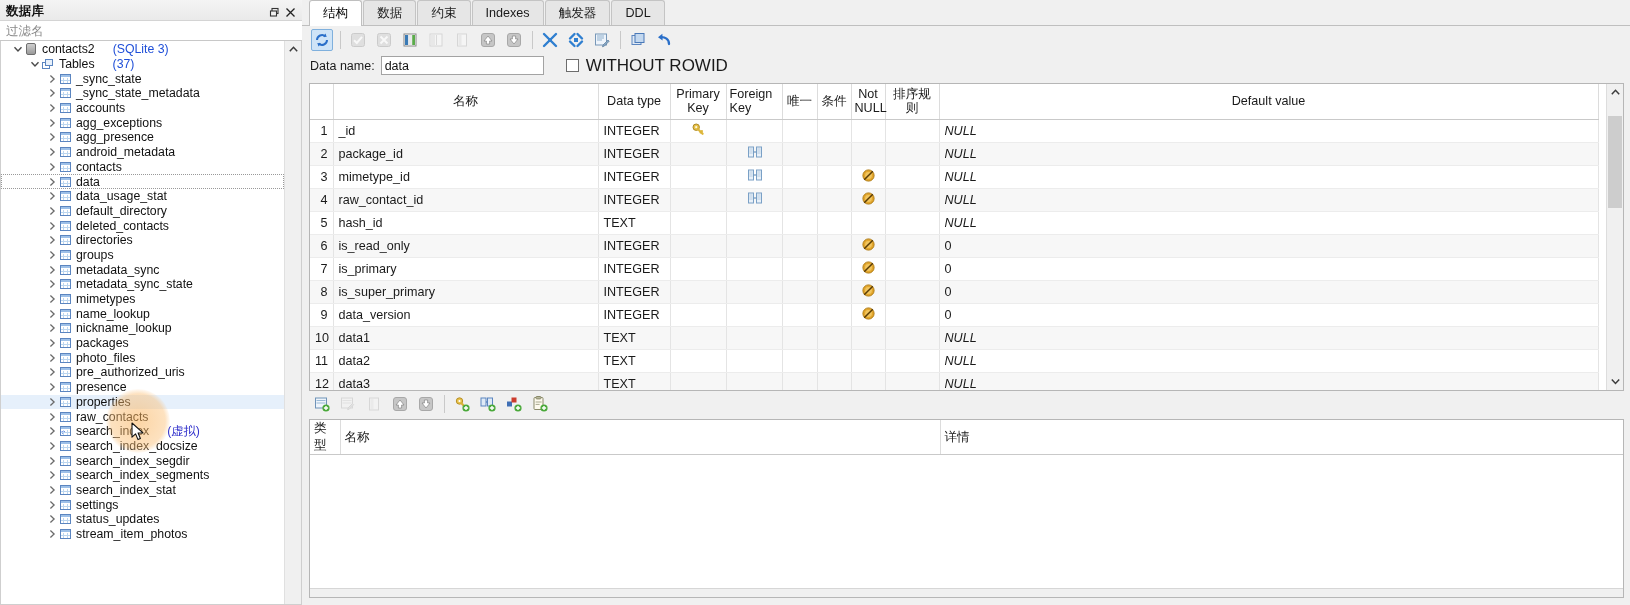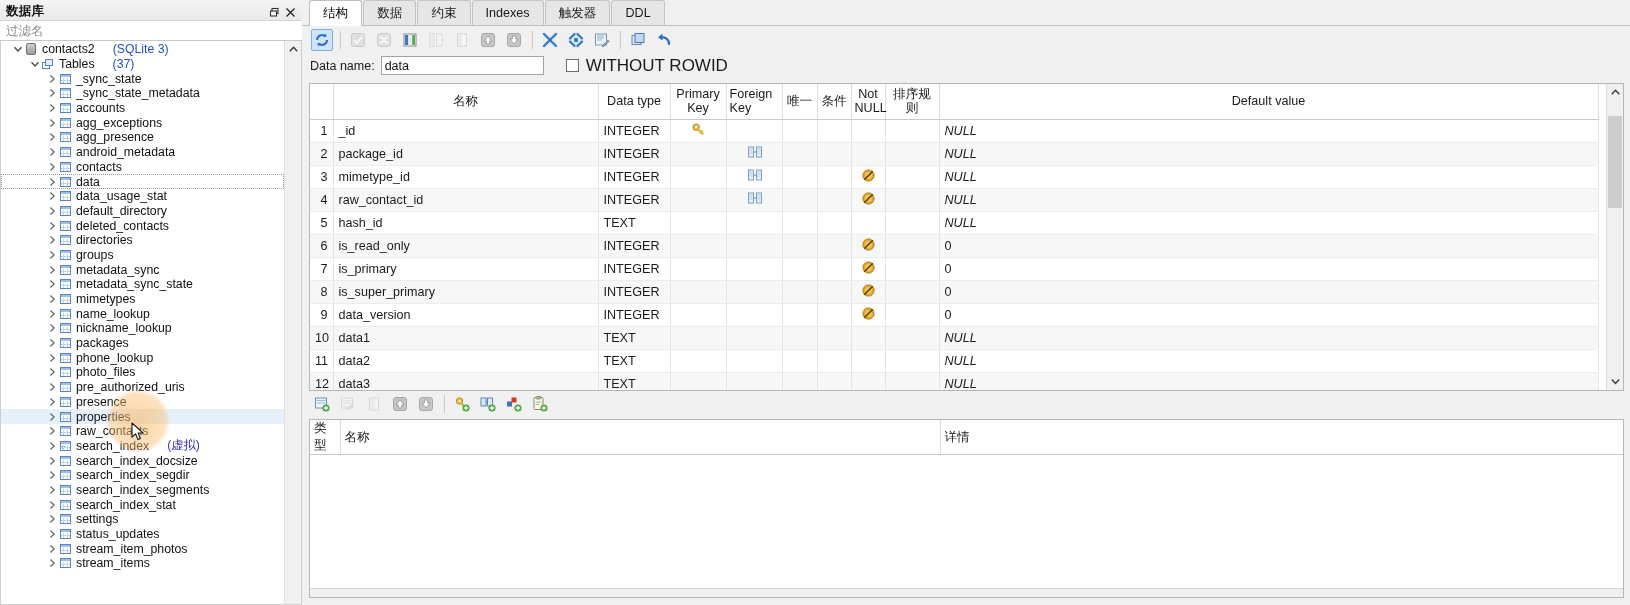--- a/index.html
+++ b/index.html
@@ -510,32 +510,20 @@
           <div class="tnode">
             <span style="display:inline-block;width:42px;flex:0 0 42px"></span>
             <span class="twisty">
               <svg width="10" height="10" viewBox="0 0 10 10">
                 <path d="M3.4 1.5 L7.1 5 L3.4 8.5" fill="none" stroke="#6a6a6a" stroke-width="1.3"></path>
               </svg>
             </span>
             <span class="ticon">
               <span class="gl-table"></span>
             </span>
-            <span class="tlabel">phone_lookup</span>
-          </div>
-          <div class="tnode">
-            <span style="display:inline-block;width:42px;flex:0 0 42px"></span>
-            <span class="twisty">
-              <svg width="10" height="10" viewBox="0 0 10 10">
-                <path d="M3.4 1.5 L7.1 5 L3.4 8.5" fill="none" stroke="#6a6a6a" stroke-width="1.3"></path>
-              </svg>
-            </span>
-            <span class="ticon">
-              <span class="gl-table"></span>
-            </span>
             <span class="tlabel">photo_files</span>
           </div>
           <div class="tnode">
             <span style="display:inline-block;width:42px;flex:0 0 42px"></span>
             <span class="twisty">
               <svg width="10" height="10" viewBox="0 0 10 10">
                 <path d="M3.4 1.5 L7.1 5 L3.4 8.5" fill="none" stroke="#6a6a6a" stroke-width="1.3"></path>
               </svg>
             </span>
             <span class="ticon">
@@ -670,32 +658,20 @@
             <span style="display:inline-block;width:42px;flex:0 0 42px"></span>
             <span class="twisty">
               <svg width="10" height="10" viewBox="0 0 10 10">
                 <path d="M3.4 1.5 L7.1 5 L3.4 8.5" fill="none" stroke="#6a6a6a" stroke-width="1.3"></path>
               </svg>
             </span>
             <span class="ticon">
               <span class="gl-table"></span>
             </span>
             <span class="tlabel">stream_item_photos</span>
-          </div>
-          <div class="tnode">
-            <span style="display:inline-block;width:42px;flex:0 0 42px"></span>
-            <span class="twisty">
-              <svg width="10" height="10" viewBox="0 0 10 10">
-                <path d="M3.4 1.5 L7.1 5 L3.4 8.5" fill="none" stroke="#6a6a6a" stroke-width="1.3"></path>
-              </svg>
-            </span>
-            <span class="ticon">
-              <span class="gl-table"></span>
-            </span>
-            <span class="tlabel">stream_items</span>
           </div>
         </div>
       <div id="tree-sb">
         <div class="sb-arrow">
           <svg width="9" height="7" viewBox="0 0 9 7">
               <path d="M0.8 5.2 L4.5 1.3 L8.2 5.2" fill="none" stroke="#3c3c3c" stroke-width="1.5"></path>
             </svg>
         </div>
       </div>
     </div>

